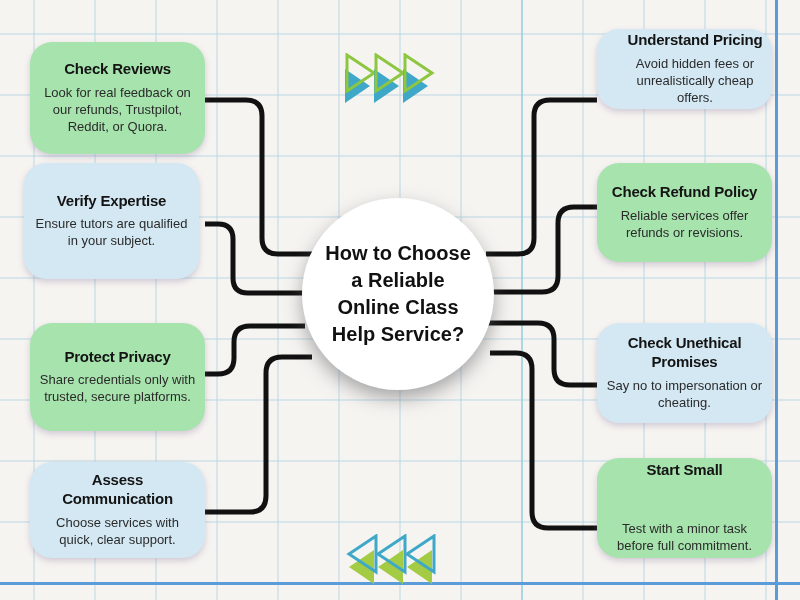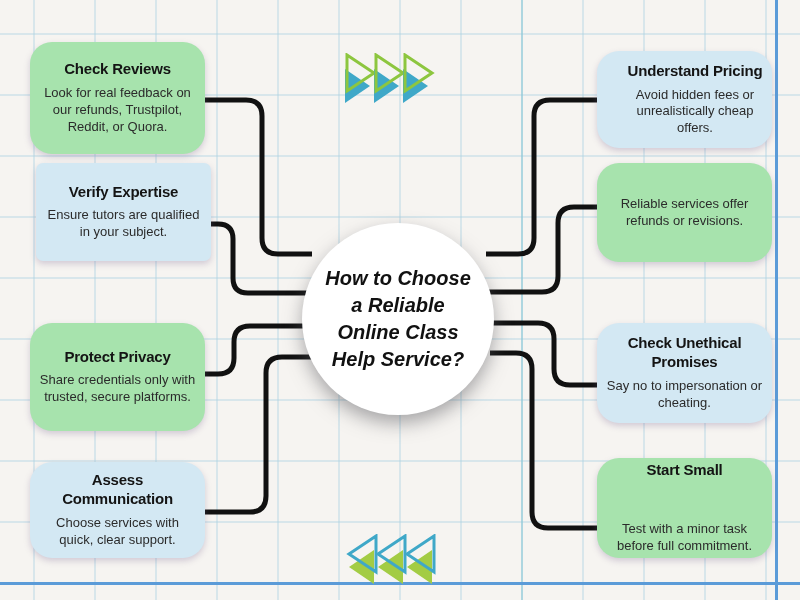--- a/index.html
+++ b/index.html
@@ -46,40 +46,39 @@
   .box h3 {
     font-size: 15px; font-weight: 700; color: #141414;
     letter-spacing: -0.2px; line-height: 1.25; margin-bottom: 6px;
   }
   .box p {
     font-size: 13px; color: #2b2b2b; line-height: 1.3;
   }
 
   
   .lbox1 { left: 30px; top: 42px;  height: 112px; }
-  .lbox2 { left: 36px; top: 163px; height: 98px; border-radius: 7px;  }
+  .lbox2 { left: 24px; top: 163px; height: 116px;  }
   .lbox3 { left: 30px; top: 323px; height: 108px; }
   .lbox4 { left: 30px; top: 462px; height: 96px;  }
   
-  .rbox1 { left: 597px; top: 51px;  height: 97px; padding-left: 29px;  }
+  .rbox1 { left: 597px; top: 29px;  height: 80px; padding-left: 29px;  }
   .rbox2 { left: 597px; top: 163px; height: 99px;  }
   .rbox3 { left: 597px; top: 323px; height: 100px; }
   .rbox4 { left: 597px; top: 458px; height: 100px; gap: 36px; }
 
   .center-circle {
     position: absolute; z-index: 3;
-    left: 302px; top: 223px;
+    left: 302px; top: 198px;
     width: 192px; height: 192px;
     border-radius: 50%;
     background: #ffffff;
     box-shadow: 0 8px 18px rgba(90,90,95,0.50);
     display: flex; flex-direction: column;
     align-items: center; justify-content: center;
     text-align: center;
-    font-style: italic;
   }
   .center-circle .t-line {
     font-size: 20px; font-weight: 700; color: #111111; line-height: 1.35;
   }
 
   .tri-group { position: absolute; z-index: 2; }
   .tri-top    { left: 345px; top: 53px;  }
   .tri-bottom { left: 345px; top: 534px; }
 </style>
 </head>
@@ -117,20 +116,21 @@
   <div class="box blue lbox4">
     <h3>Assess Communication</h3>
     <p>Choose services with quick, clear support.</p>
   </div>
 
   <div class="box blue rbox1">
     <h3>Understand Pricing</h3>
     <p>Avoid hidden fees or unrealistically cheap offers.</p>
   </div>
   <div class="box green rbox2">
+    <h3>Check Refund Policy</h3>
     <p>Reliable services offer refunds or revisions.</p>
   </div>
   <div class="box blue rbox3">
     <h3>Check Unethical Promises</h3>
     <p>Say no to impersonation or cheating.</p>
   </div>
   <div class="box green rbox4">
     <h3>Start Small</h3>
     <p>Test with a minor task before full commitment.</p>
   </div>

